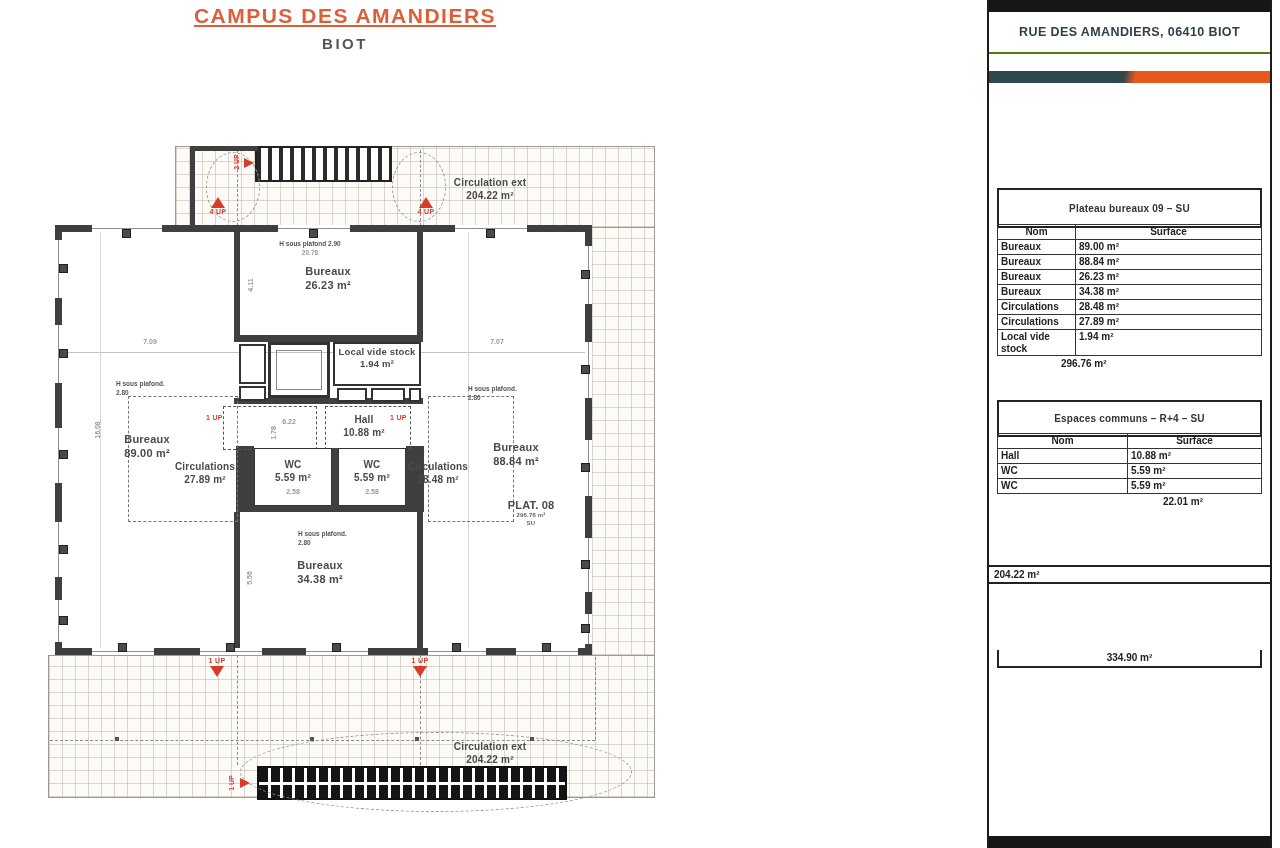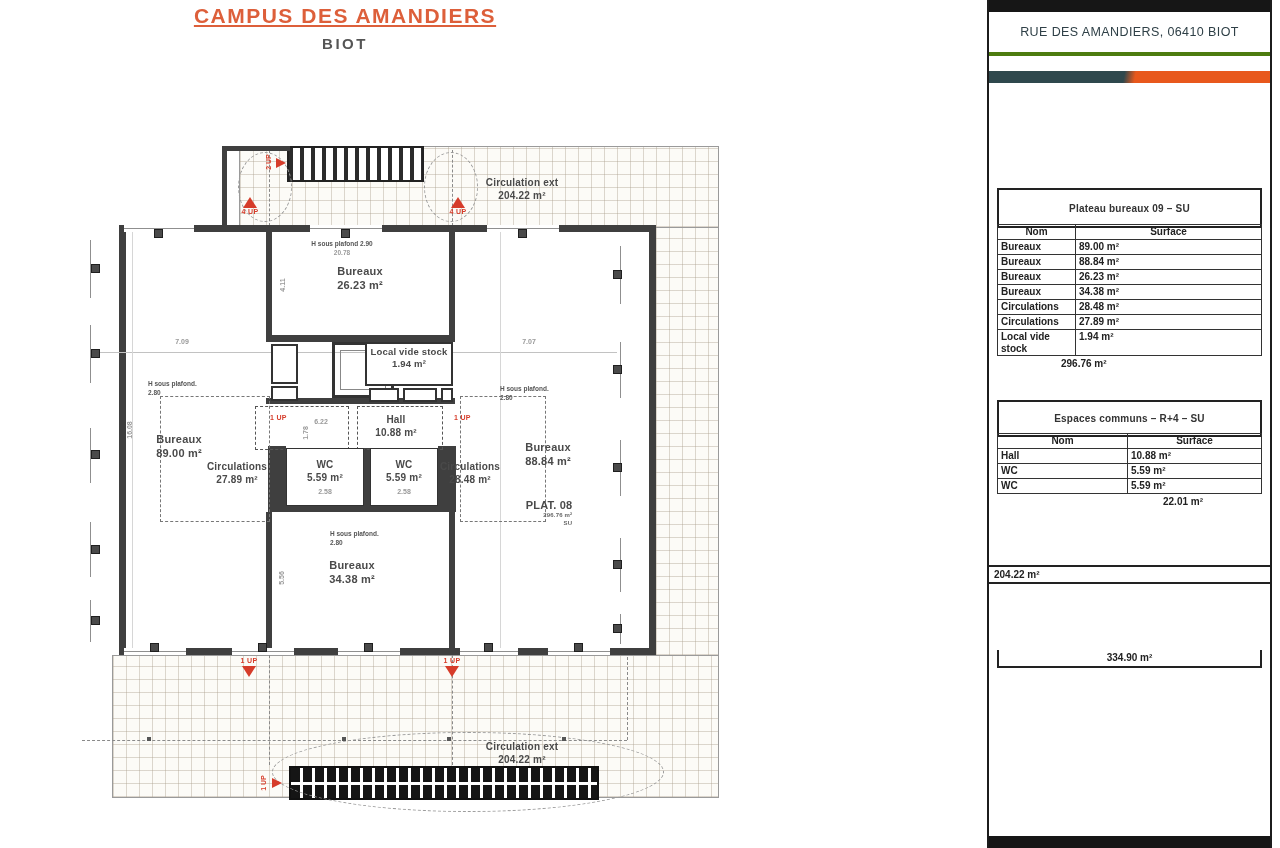--- a/index.html
+++ b/index.html
@@ -1,29 +1,29 @@
 <!DOCTYPE html>
 <html><head>
 <meta charset="utf-8">
 <style>
   html,body{margin:0;padding:0;background:#fff;}
   body{font-family:"Liberation Sans", sans-serif;}
   .page{position:relative;width:1280px;height:848px;background:#fff;overflow:hidden;}
-  .abs{position:absolute;margin-left:32px;}
+  .abs{position:absolute;}
 
   
   .titleblock{position:absolute;left:140px;top:4px;width:410px;text-align:center;}
   .title{font-size:21px;font-weight:700;letter-spacing:1.5px;color:#dd5f3a;text-decoration:underline;}
   .subtitle{font-size:15px;font-weight:700;letter-spacing:2.5px;color:#555;margin-top:7px;}
 
   
   .sidebar{position:absolute;left:987px;top:0;width:281px;height:848px;border-left:2px solid #1c1c1c;border-right:2px solid #1c1c1c;background:#fff;}
   .sb-topbar{position:absolute;left:0;top:0;width:100%;height:12px;background:#161616;}
   .sb-botbar{position:absolute;left:0;top:836px;width:100%;height:12px;background:#161616;}
-  .sb-address{position:absolute;left:0;top:12px;width:100%;height:40px;border-bottom:4px solid #4d7c0f;display:flex;align-items:center;justify-content:center;font-size:12.5px;font-weight:400;letter-spacing:.4px;color:#2f4047;}
+  .sb-address{position:absolute;left:0;top:12px;width:100%;height:40px;border-bottom:2px solid #4d7c0f;display:flex;align-items:center;justify-content:center;font-size:12.5px;font-weight:700;letter-spacing:.4px;color:#2f4047;}
   .sb-band{position:absolute;left:0;top:71px;width:100%;height:12px;background:linear-gradient(100deg,#2f484d 0 48%,#e8581c 52% 100%);}
   .sb-niveau{position:absolute;left:0;top:83px;width:100%;height:35px;border-bottom:2px solid #1c1c1c;display:flex;}
   .sb-niveau .cell{flex:1;display:flex;align-items:center;justify-content:center;}
   .sb-niveau .cell.left{border-right:2px solid #1c1c1c;font-size:13px;font-weight:700;letter-spacing:1px;color:#33454e;}
   .sb-niveau .cell.right{font-size:12px;font-weight:700;color:#3a3a3a;letter-spacing:.5px;}
   .sb-hbox{position:absolute;left:8px;right:8px;border:2px solid #222;display:flex;align-items:center;justify-content:center;font-size:10px;font-weight:700;color:#333;letter-spacing:.2px;}
   .sb-table{position:absolute;left:8px;right:8px;border-collapse:collapse;font-size:10px;color:#222;}
   .sb-table th,.sb-table td{border:1px solid #333;padding:1px 3px;height:12px;line-height:1.15;}
   .sb-table th{font-weight:700;text-align:center;}
   .sb-table td{text-align:left;font-weight:600;}
@@ -171,21 +171,21 @@
         <span style="display:block">5.59 m²</span>
     </div>
     <div class="room-lbl sm" style="left:372px;top:458px;">
       <span style="display:block">WC</span>
         <span style="display:block">5.59 m²</span>
     </div>
     <div class="room-lbl sm" style="left:377px;top:346px;font-size:9.5px;">
       <span style="display:block">Local vide stock</span>
         <span style="display:block">1.94 m²</span>
     </div>
-    <div class="room-lbl" style="left:517px;top:498px;text-align:right;">
+    <div class="room-lbl" style="left:531px;top:498px;">
       <span style="display:block">PLAT. 08</span>
       <span style="display:block;font-size:6px;font-weight:600;color:#666;">296.76 m²</span>
       <span style="display:block;font-size:6px;font-weight:600;color:#666;">SU</span>
     </div>
 
     <div class="hsp center" style="left:310px;top:240px;">
       <span style="display:block">H sous plafond  2.90</span>
         <span class="g" style="display:block">20.78</span>
     </div>
     <div class="hsp" style="left:116px;top:380px;">

